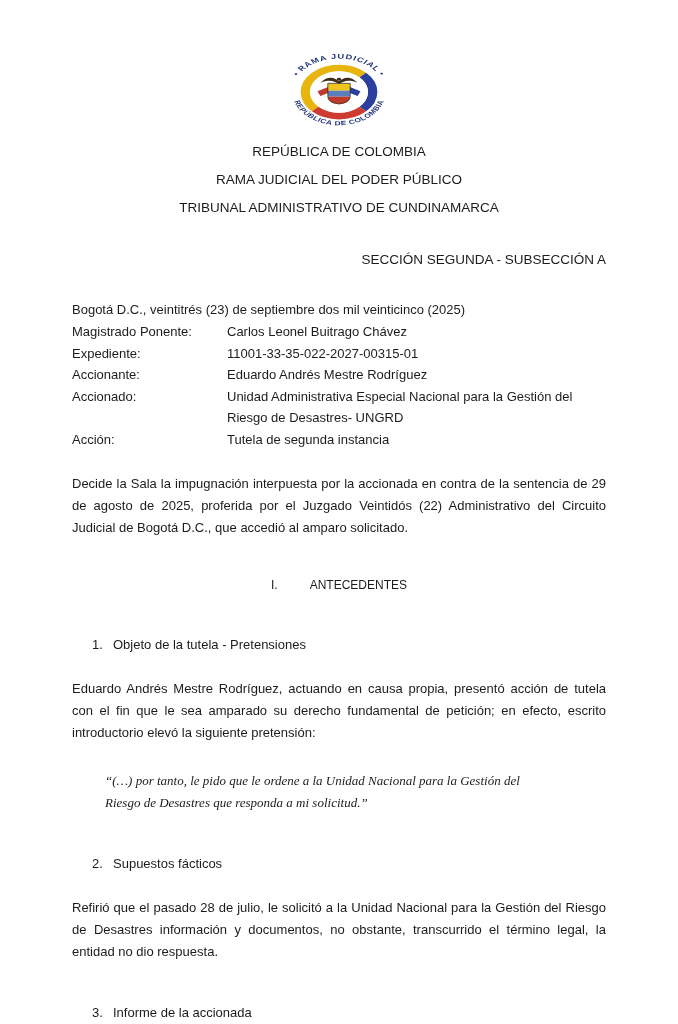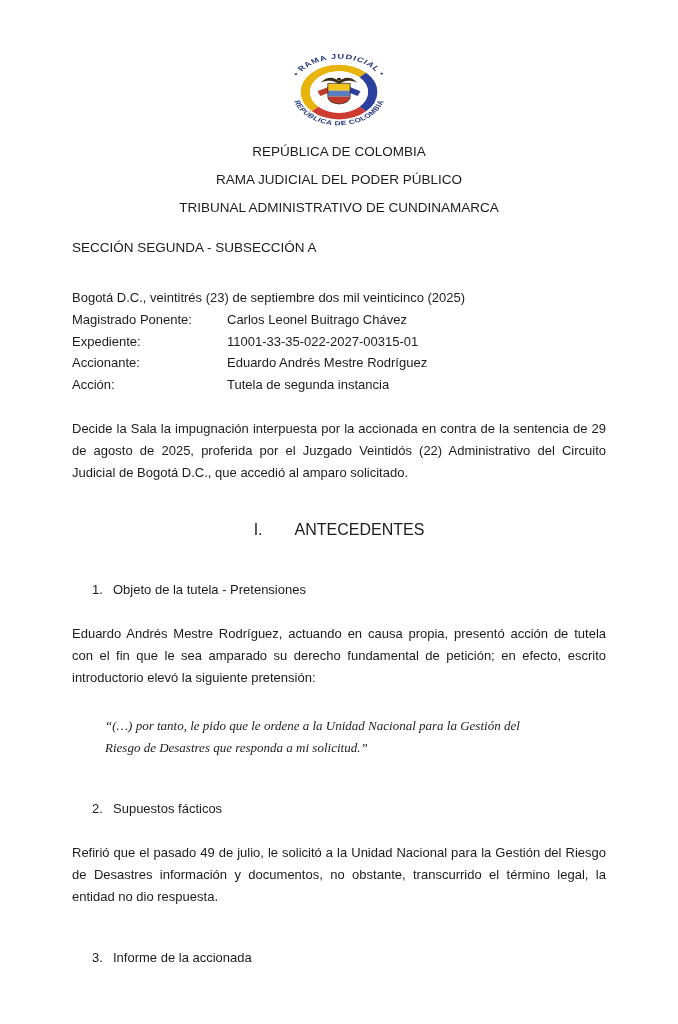--- a/index.html
+++ b/index.html
@@ -6,28 +6,28 @@
   body{
     width:678px;height:1024px;background:#ffffff;
     font-family:"Liberation Sans","DejaVu Sans",sans-serif;
     font-size:13px;color:#1c1c1c;
     -webkit-font-smoothing:antialiased;
   }
   .page{width:534px;padding:52px 72px 40px;position:relative;}
   .seal-wrap{text-align:center;height:80px;}
   .seal-wrap svg{display:inline-block;}
   .court-header{margin-top:6px;text-align:center;font-size:13.5px;line-height:28px;}
-  .section-line{text-align:left;font-size:13.5px;margin-top:17px;line-height:18px;}
+  .section-line{text-align:right;font-size:13.5px;margin-top:29px;line-height:18px;}
   .dateline{margin:30px 0 0;line-height:22px;}
   .case-table{line-height:21.5px;}
   .crow{display:flex;align-items:flex-start;}
   .clabel{width:155px;flex:none;}
   .cvalue{flex:1;}
   .para{margin:23px 0 0;line-height:22px;text-align:justify;}
-  .heading-roman{margin:36px 0 0;text-align:center;font-size:16px;font-weight:normal;line-height:20px;}
+  .heading-roman{margin:36px 0 0;text-align:center;font-size:12px;font-weight:normal;line-height:20px;}
   .roman-num{margin-right:32px;}
   .list-item{margin:40px 0 0 20px;line-height:20px;}
   .list-num{display:inline-block;width:21px;}
   .quote{margin:26px 70px 0 33px;font-style:italic;line-height:22px;font-family:Liberation Serif, serif;}
 </style>
 </head>
 <body>
 
 <div class="page">
 
@@ -85,20 +85,24 @@
     </div>
     <div class="crow">
       <span class="clabel">Expediente:</span>
       <span class="cvalue">11001-33-35-022-2027-00315-01</span>
     </div>
     <div class="crow">
       <span class="clabel">Accionante:</span>
       <span class="cvalue">Eduardo Andrés Mestre Rodríguez</span>
     </div>
     <div class="crow">
+      <span class="clabel">Accionado:</span>
+      <span class="cvalue">Unidad Administrativa Especial Nacional para la Gestión del Riesgo de Desastres- UNGRD</span>
+    </div>
+    <div class="crow">
       <span class="clabel">Acción:</span>
       <span class="cvalue">Tutela de segunda instancia</span>
     </div>
   </div>
 
   <p class="para">Decide la Sala la impugnación interpuesta por la accionada en contra de la sentencia de 29 de agosto de 2025, proferida por el Juzgado Veintidós (22) Administrativo del Circuito Judicial de Bogotá D.C., que accedió al amparo solicitado.</p>
 
   <h2 class="heading-roman">
     <span class="roman-num">I.</span><span>ANTECEDENTES</span>
   </h2>
@@ -108,19 +112,19 @@
   </div>
 
   <p class="para">Eduardo Andrés Mestre Rodríguez, actuando en causa propia, presentó acción de tutela con el fin que le sea amparado su derecho fundamental de petición; en efecto, escrito introductorio elevó la siguiente pretensión:</p>
 
   <blockquote class="quote">“(…)  por tanto, le pido que le ordene a la Unidad Nacional para la Gestión del Riesgo de Desastres que responda a mi solicitud.”</blockquote>
 
   <div class="list-item">
     <span class="list-num">2.</span><span>Supuestos fácticos</span>
   </div>
 
-  <p class="para">Refirió que el pasado 49 de julio, le solicitó a la Unidad Nacional para la Gestión del Riesgo de Desastres información y documentos, no obstante, transcurrido el término legal, la entidad no dio respuesta.</p>
+  <p class="para">Refirió que el pasado 28 de julio, le solicitó a la Unidad Nacional para la Gestión del Riesgo de Desastres información y documentos, no obstante, transcurrido el término legal, la entidad no dio respuesta.</p>
 
   <div class="list-item">
     <span class="list-num">3.</span><span>Informe de la accionada</span>
   </div>
 
 </div>
 
 </body></html>

